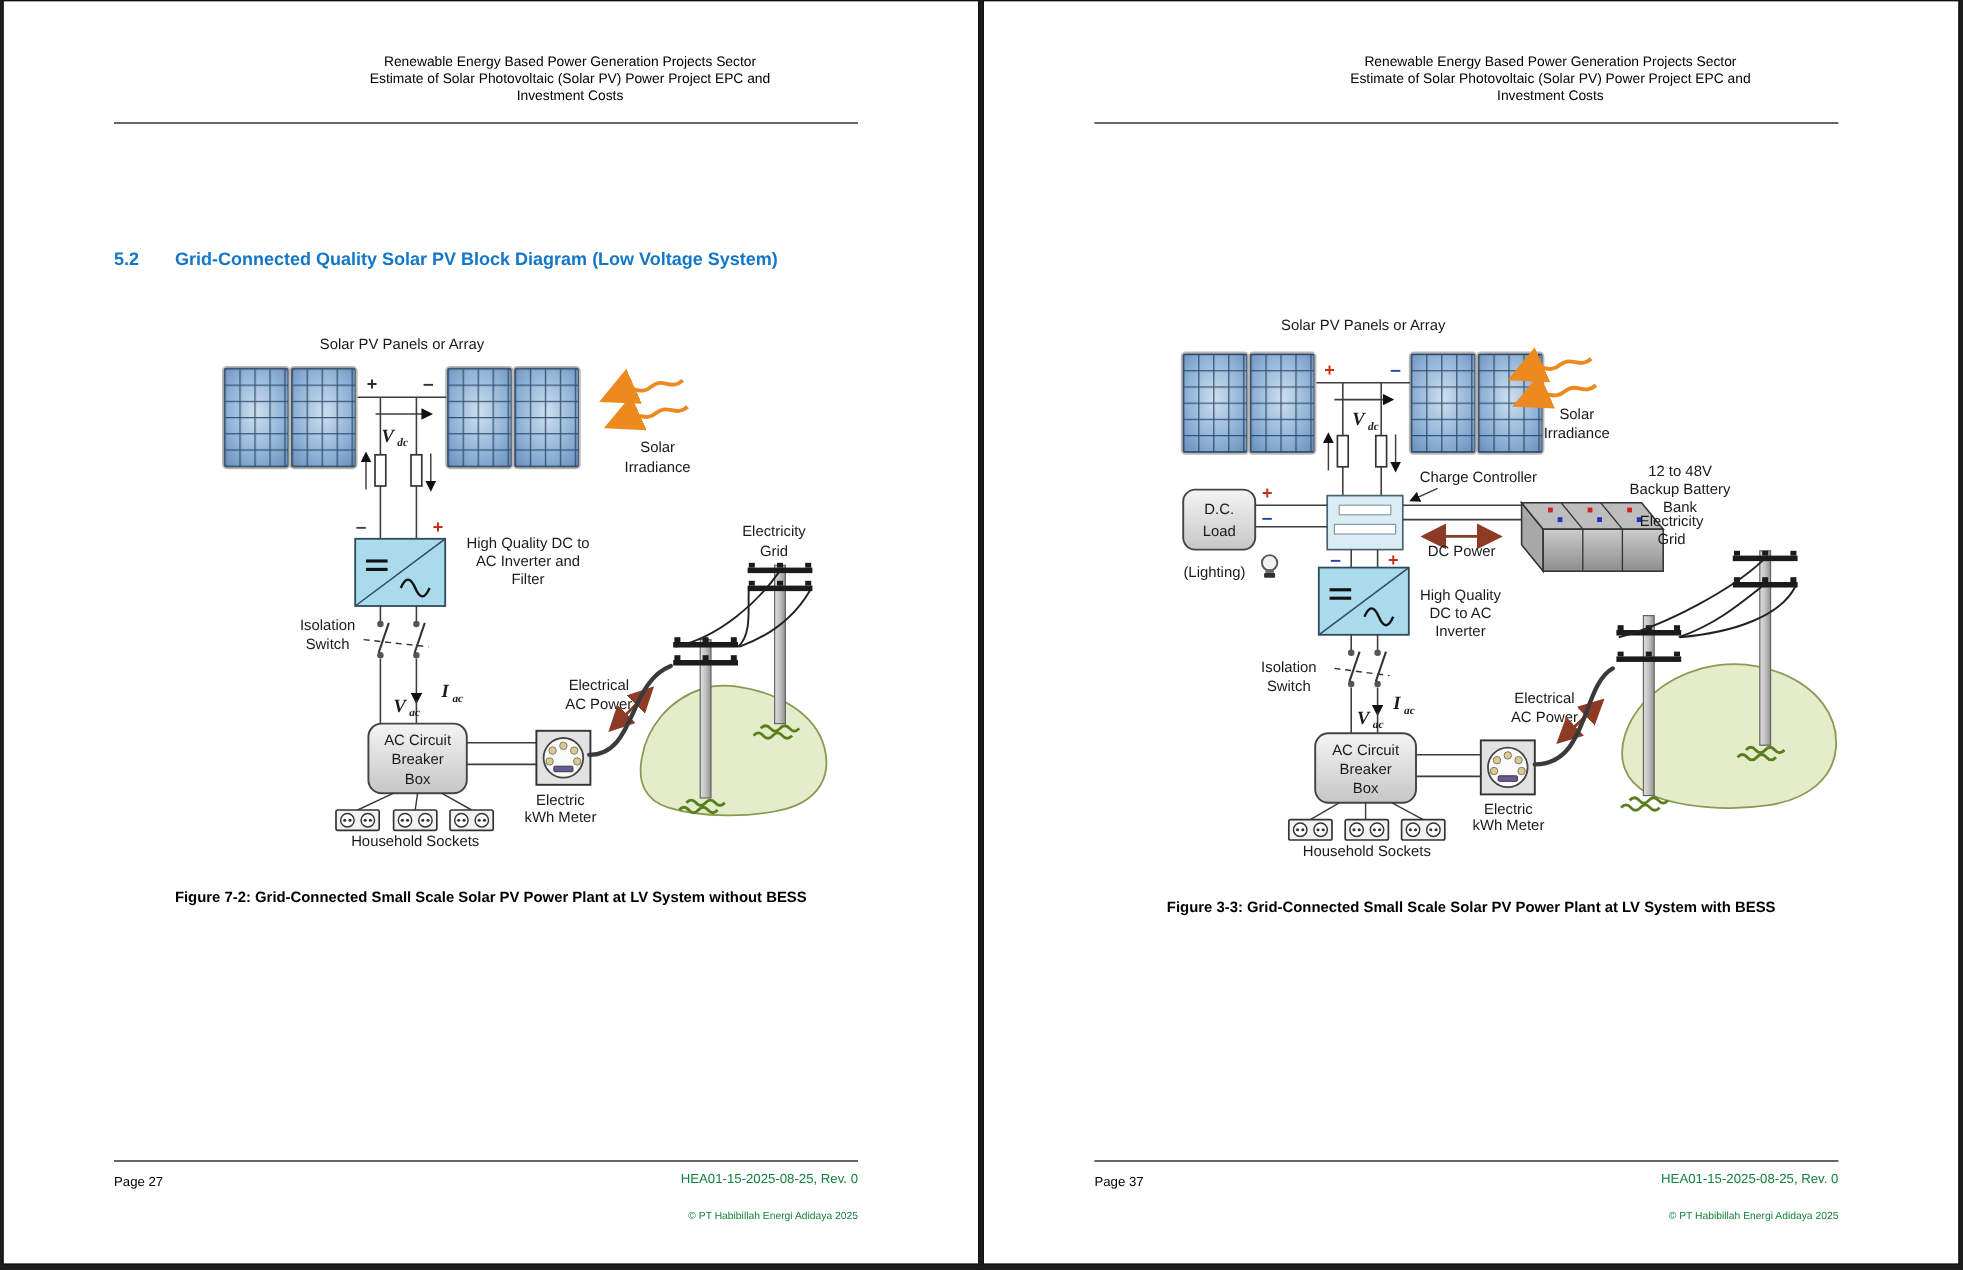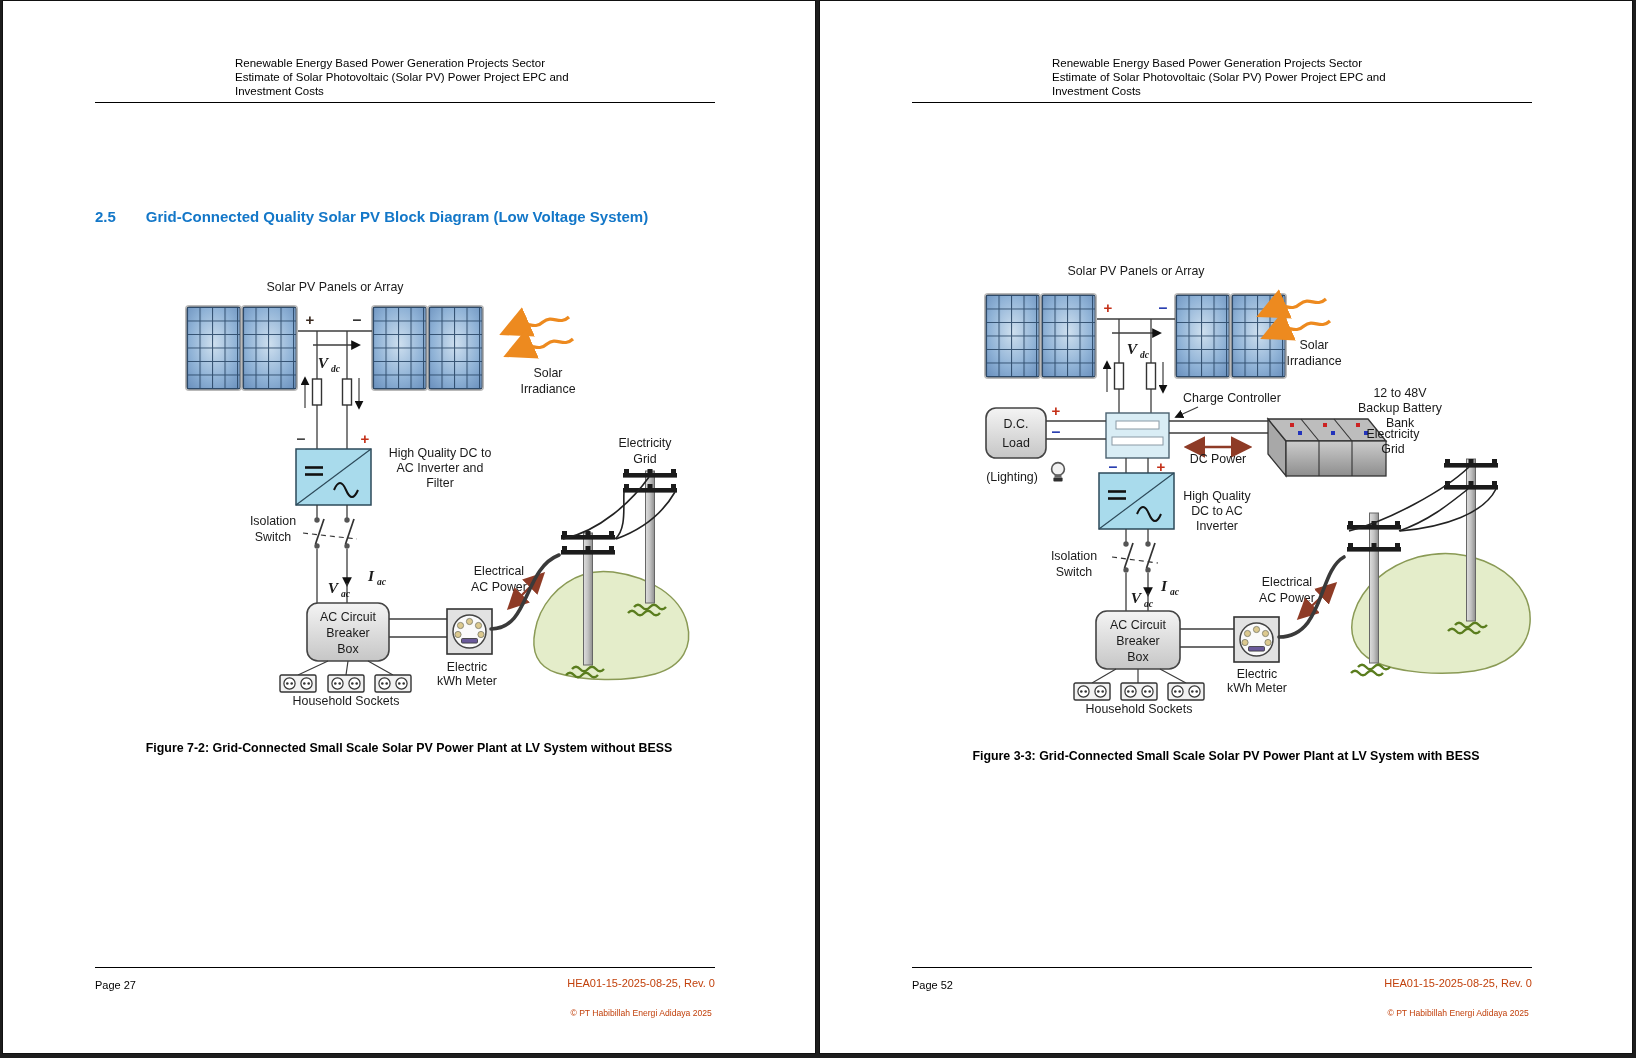--- a/index.html
+++ b/index.html
@@ -1,28 +1,28 @@
 <!DOCTYPE html>
 <html><head>
 <meta charset="utf-8">
 <style>
   html,body{margin:0;padding:0;background:#1d1d1d;}
   body{width:1636px;height:1058px;overflow:hidden;font-family:"Liberation Sans",sans-serif;}
   .spread{display:flex;gap:5px;padding:1px 3px 3px 3px;}
   .page{position:relative;width:812px;height:1052px;background:#ffffff;outline:1px solid #111;}
-  .hdr{position:absolute;top:56px;right:100px;width:480px;text-align:left;
+  .hdr{position:absolute;top:45px;right:100px;width:480px;text-align:center;
        font-size:11.5px;line-height:13.8px;color:#000;}
   .hdr-rule{position:absolute;top:101px;left:92px;right:100px;border-top:1.6px solid #000;}
   .sec{position:absolute;top:207px;left:92px;display:flex;gap:30px;
        color:#1377c8;font-weight:bold;font-size:15px;}
   .caption{position:absolute;left:40px;right:40px;text-align:center;font-weight:bold;font-size:12.4px;color:#000;}
   .cap27{top:740px}.cap28{top:748px}
   .ftr-rule{position:absolute;top:966px;left:92px;right:100px;border-top:1.5px solid #000;}
   .ftr-left{position:absolute;top:978px;left:92px;font-size:11px;color:#000;}
-  .ftr-right{position:absolute;top:976px;right:100px;text-align:center;color:#c2410c;}
+  .ftr-right{position:absolute;top:976px;right:100px;text-align:right;color:#15803d;}
   .ftr-right .ref{font-size:11px;}
   .ftr-right .cpy{font-size:8.6px;margin-top:19px;}
   svg{position:absolute;}
   svg text{font-family:"Liberation Sans",sans-serif;font-size:12.4px;fill:#1a1a1a;}
   .mid{text-anchor:middle;}
   .math{font-family:"Liberation Serif",serif;font-style:italic;font-size:15.5px;font-weight:bold;}
   .msub{font-family:"Liberation Serif",serif;font-style:italic;font-size:9.5px;font-weight:bold;}
   .plusr{fill:#c43018;font-weight:bold;font-size:15px;}
   .minusb{fill:#2a3fb0;font-weight:bold;font-size:16px;}
   .plusk{fill:#3a2a20;font-weight:bold;font-size:15px;}
@@ -123,21 +123,21 @@
 
   <div class="page">
     <div class="hdr">
       <div>Renewable Energy Based Power Generation Projects Sector</div>
       <div>Estimate of Solar Photovoltaic (Solar PV) Power Project EPC and</div>
       <div>Investment Costs</div>
     </div>
     <div class="hdr-rule"></div>
 
     <div class="sec">
-      <span>2.5</span>
+      <span>5.2</span>
       <span>Grid-Connected Quality Solar PV Block Diagram (Low Voltage System)</span>
     </div>
 
     <svg style="left:92px;top:270px" width="620" height="445" viewBox="0 0 620 445">
 
       <text x="240" y="20" class="mid">Solar PV Panels or Array</text>
 
       <g>
         <use href="#pvp" x="92" y="36"></use>
           <use href="#pvp" x="148" y="36"></use>
@@ -416,20 +416,20 @@
       <path d="M413 280 C 452 270 508 240 533 216" class="gridwire"></path>
       <path d="M463 280 C 492 270 512 254 532 238" class="gridwire"></path>
       <path d="M560 238 C 548 262 510 276 464 280" class="gridwire"></path>
       <text x="457" y="187" class="mid">Electricity</text>
       <text x="457" y="202" class="mid">Grid</text>
     </svg>
 
     <div class="caption cap28">Figure 3-3: Grid-Connected Small Scale Solar PV Power Plant at LV System with BESS</div>
 
     <div class="ftr-rule"></div>
-    <div class="ftr-left">Page 52</div>
+    <div class="ftr-left">Page 37</div>
     <div class="ftr-right">
       <div class="ref">HEA01-15-2025-08-25, Rev. 0</div>
       <div class="cpy">© PT Habibillah Energi Adidaya 2025</div>
     </div>
   </div>
 
 </div>
 
 </body></html>

